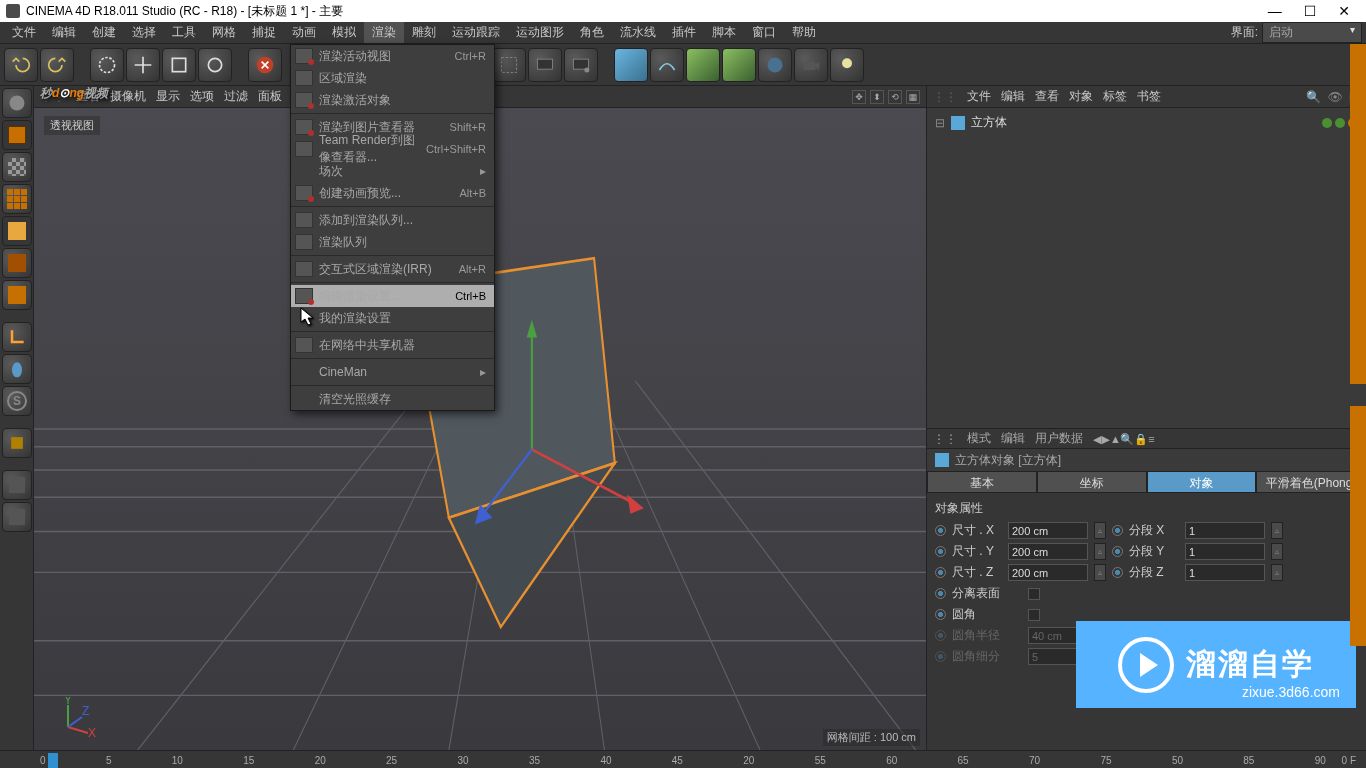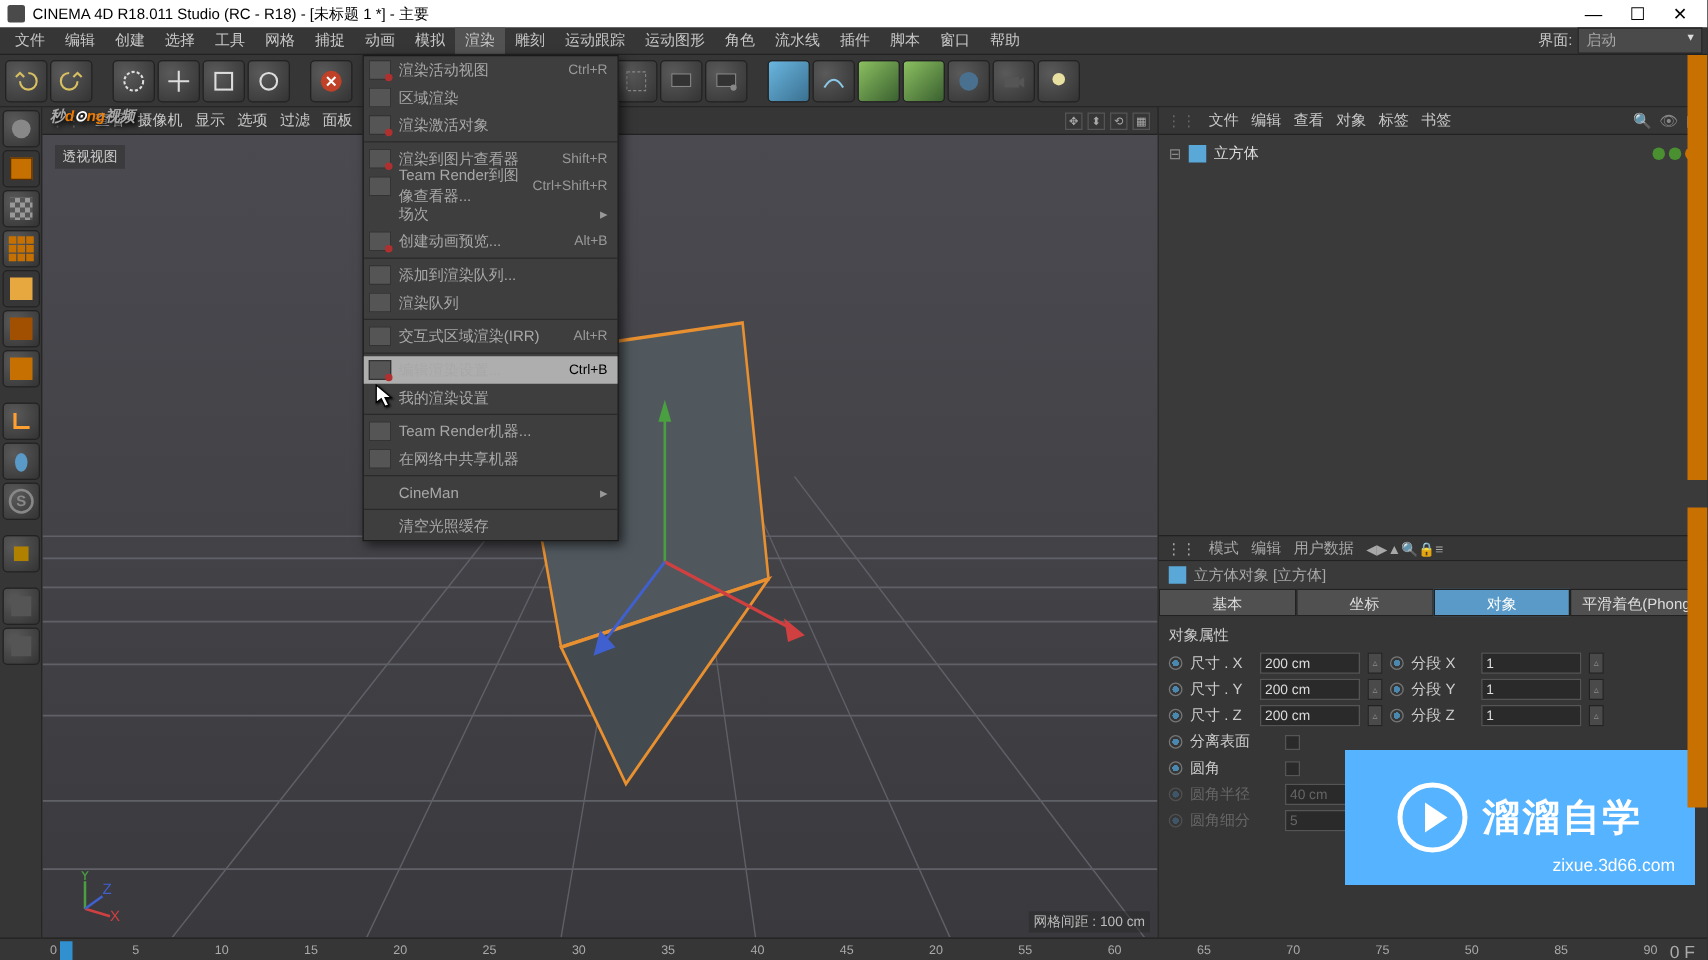--- a/index.html
+++ b/index.html
@@ -57,21 +57,21 @@
 .viewtabs .vright{ margin-left:auto; display:flex; gap:4px;}
 .viewtabs .vright span{width:14px;height:14px;border:1px solid #555;display:inline-flex;align-items:center;justify-content:center;font-size:9px;cursor:pointer;}
 .viewname{ position:absolute; top:116px; left:44px; background:rgba(50,50,50,.6); padding:2px 6px; color:#ccc; font-size:11px;}
 .viewport{ flex:1; position:relative; overflow:hidden; background:linear-gradient(#4a4a50,#3a3a3e);}
 .viewport svg.floor{position:absolute;inset:0;width:100%;height:100%;}
 .gridnote{position:absolute;right:6px;bottom:4px;color:#bbb;font-size:11px;background:rgba(40,40,40,.5);padding:1px 4px;}
 .axisind{position:absolute;left:24px;bottom:10px;}
 .axisind svg{width:40px;height:40px;}
 .watermark{position:absolute; top:64px; left:40px; font-size:36px; font-weight:800; color:#fff; text-shadow:2px 2px 4px #000; font-style:italic;}
 .watermark b{color:#ee7a00;}
-.brandlogo{position:absolute;right:10px;bottom:60px;width:280px;height:108px;background:#55b3ff;display:flex;align-items:center;justify-content:center;gap:12px;}
+.brandlogo{position:absolute;right:10px;bottom:60px;width:280px;height:87px;background:#55b3ff;display:flex;align-items:center;justify-content:center;gap:12px;}
 .brandlogo .pl{width:56px;height:56px;border:4px solid #fff;border-radius:50%;display:flex;align-items:center;justify-content:center;}
 .brandlogo .pl:before{content:"";border-left:18px solid #fff;border-top:12px solid transparent;border-bottom:12px solid transparent;margin-left:5px;}
 .brandlogo .txt{color:#fff;font-size:30px;font-weight:700;letter-spacing:2px;}
 .brandlogo .sub{position:absolute;right:16px;bottom:8px;color:#fff;font-size:14px;}
 
 
 .rightcol{ width:440px; display:flex; flex-direction:column; background:#363636; border-left:1px solid #222;}
 .panelhead{ height:22px; background:#363636; border-bottom:1px solid #222; display:flex; align-items:center; padding:0 6px; gap:10px;}
 .panelhead .dots{color:#666;}
 .panelhead .pt{color:#c8c8c8;cursor:pointer;}
@@ -101,21 +101,21 @@
 .attrrow input{width:80px;height:17px;background:#2a2a2a;border:1px solid #555;color:#ddd;padding:0 3px;font-size:11px;}
 .attrrow .sp{width:12px;height:17px;background:#4a4a4a;border:1px solid #222;display:flex;align-items:center;justify-content:center;font-size:8px;color:#888;}
 .attrrow.dis .albl,.attrrow.dis input{color:#666;}
 .attrrow .cb{width:12px;height:12px;border:1px solid #555;background:#2a2a2a;}
 
 
 .timeline{ height:20px; background:#363636; border-top:1px solid #222; display:flex; align-items:center; padding:0 10px; position:relative;}
 .timeline .scrub{position:absolute;left:48px;top:2px;width:10px;height:16px;background:#3090d0;}
 .timeline .ticks{position:absolute;left:40px;right:40px;top:0;bottom:0;display:flex;justify-content:space-between;align-items:center;}
 .timeline .ticks span{color:#aaa;font-size:10px;}
-.timeline .unit{margin-left:auto; color:#aaa; font-size:14px;}
+.timeline .unit{margin-left:auto; color:#aaa; font-size:10px;}
 
 
 .edgebar{ position:absolute; right:0; top:44px; width:16px; height:340px; background:#c87000; writing-mode:vertical-rl; text-orientation:upright; display:flex; align-items:center; justify-content:center; color:#fff; font-size:10px; letter-spacing:2px;}
 .edgebar2{ position:absolute; right:0; top:406px; width:16px; height:240px; background:#c87000;}
 
 
 .dropdown{ position:absolute; top:44px; left:290px; width:205px; background:#3e3e3e; border:1px solid #1a1a1a; box-shadow:3px 3px 8px rgba(0,0,0,.6); z-index:100;}
 .dropdown .drow{height:22px;display:flex;align-items:center;padding:0 8px 0 4px;gap:6px;cursor:pointer;color:#ccc;}
 .dropdown .drow.hover{background:#aeaeae;color:#000;}
 .dropdown .drow.hover .sc{color:#000;}
@@ -596,24 +596,20 @@
   <div class="drow hover">
       <div class="dic r"></div>
       <span class="dtxt">编辑渲染设置...</span>
       <span class="sc">Ctrl+B</span>
     </div>
   <div class="drow">
       <span style="width:18px;text-align:center;">✓</span>
       <span class="dtxt">我的渲染设置</span>
     </div>
   <hr>
-  <div class="drow">
-      <div class="dic"></div>
-      <span class="dtxt">Team Render机器...</span>
-    </div>
   <div class="drow dis">
       <div class="dic"></div>
       <span class="dtxt">在网络中共享机器</span>
     </div>
   <hr>
   <div class="drow sub">
       <div class="dic" style="opacity:0;"></div>
       <span class="dtxt">CineMan</span>
     </div>
   <hr>

